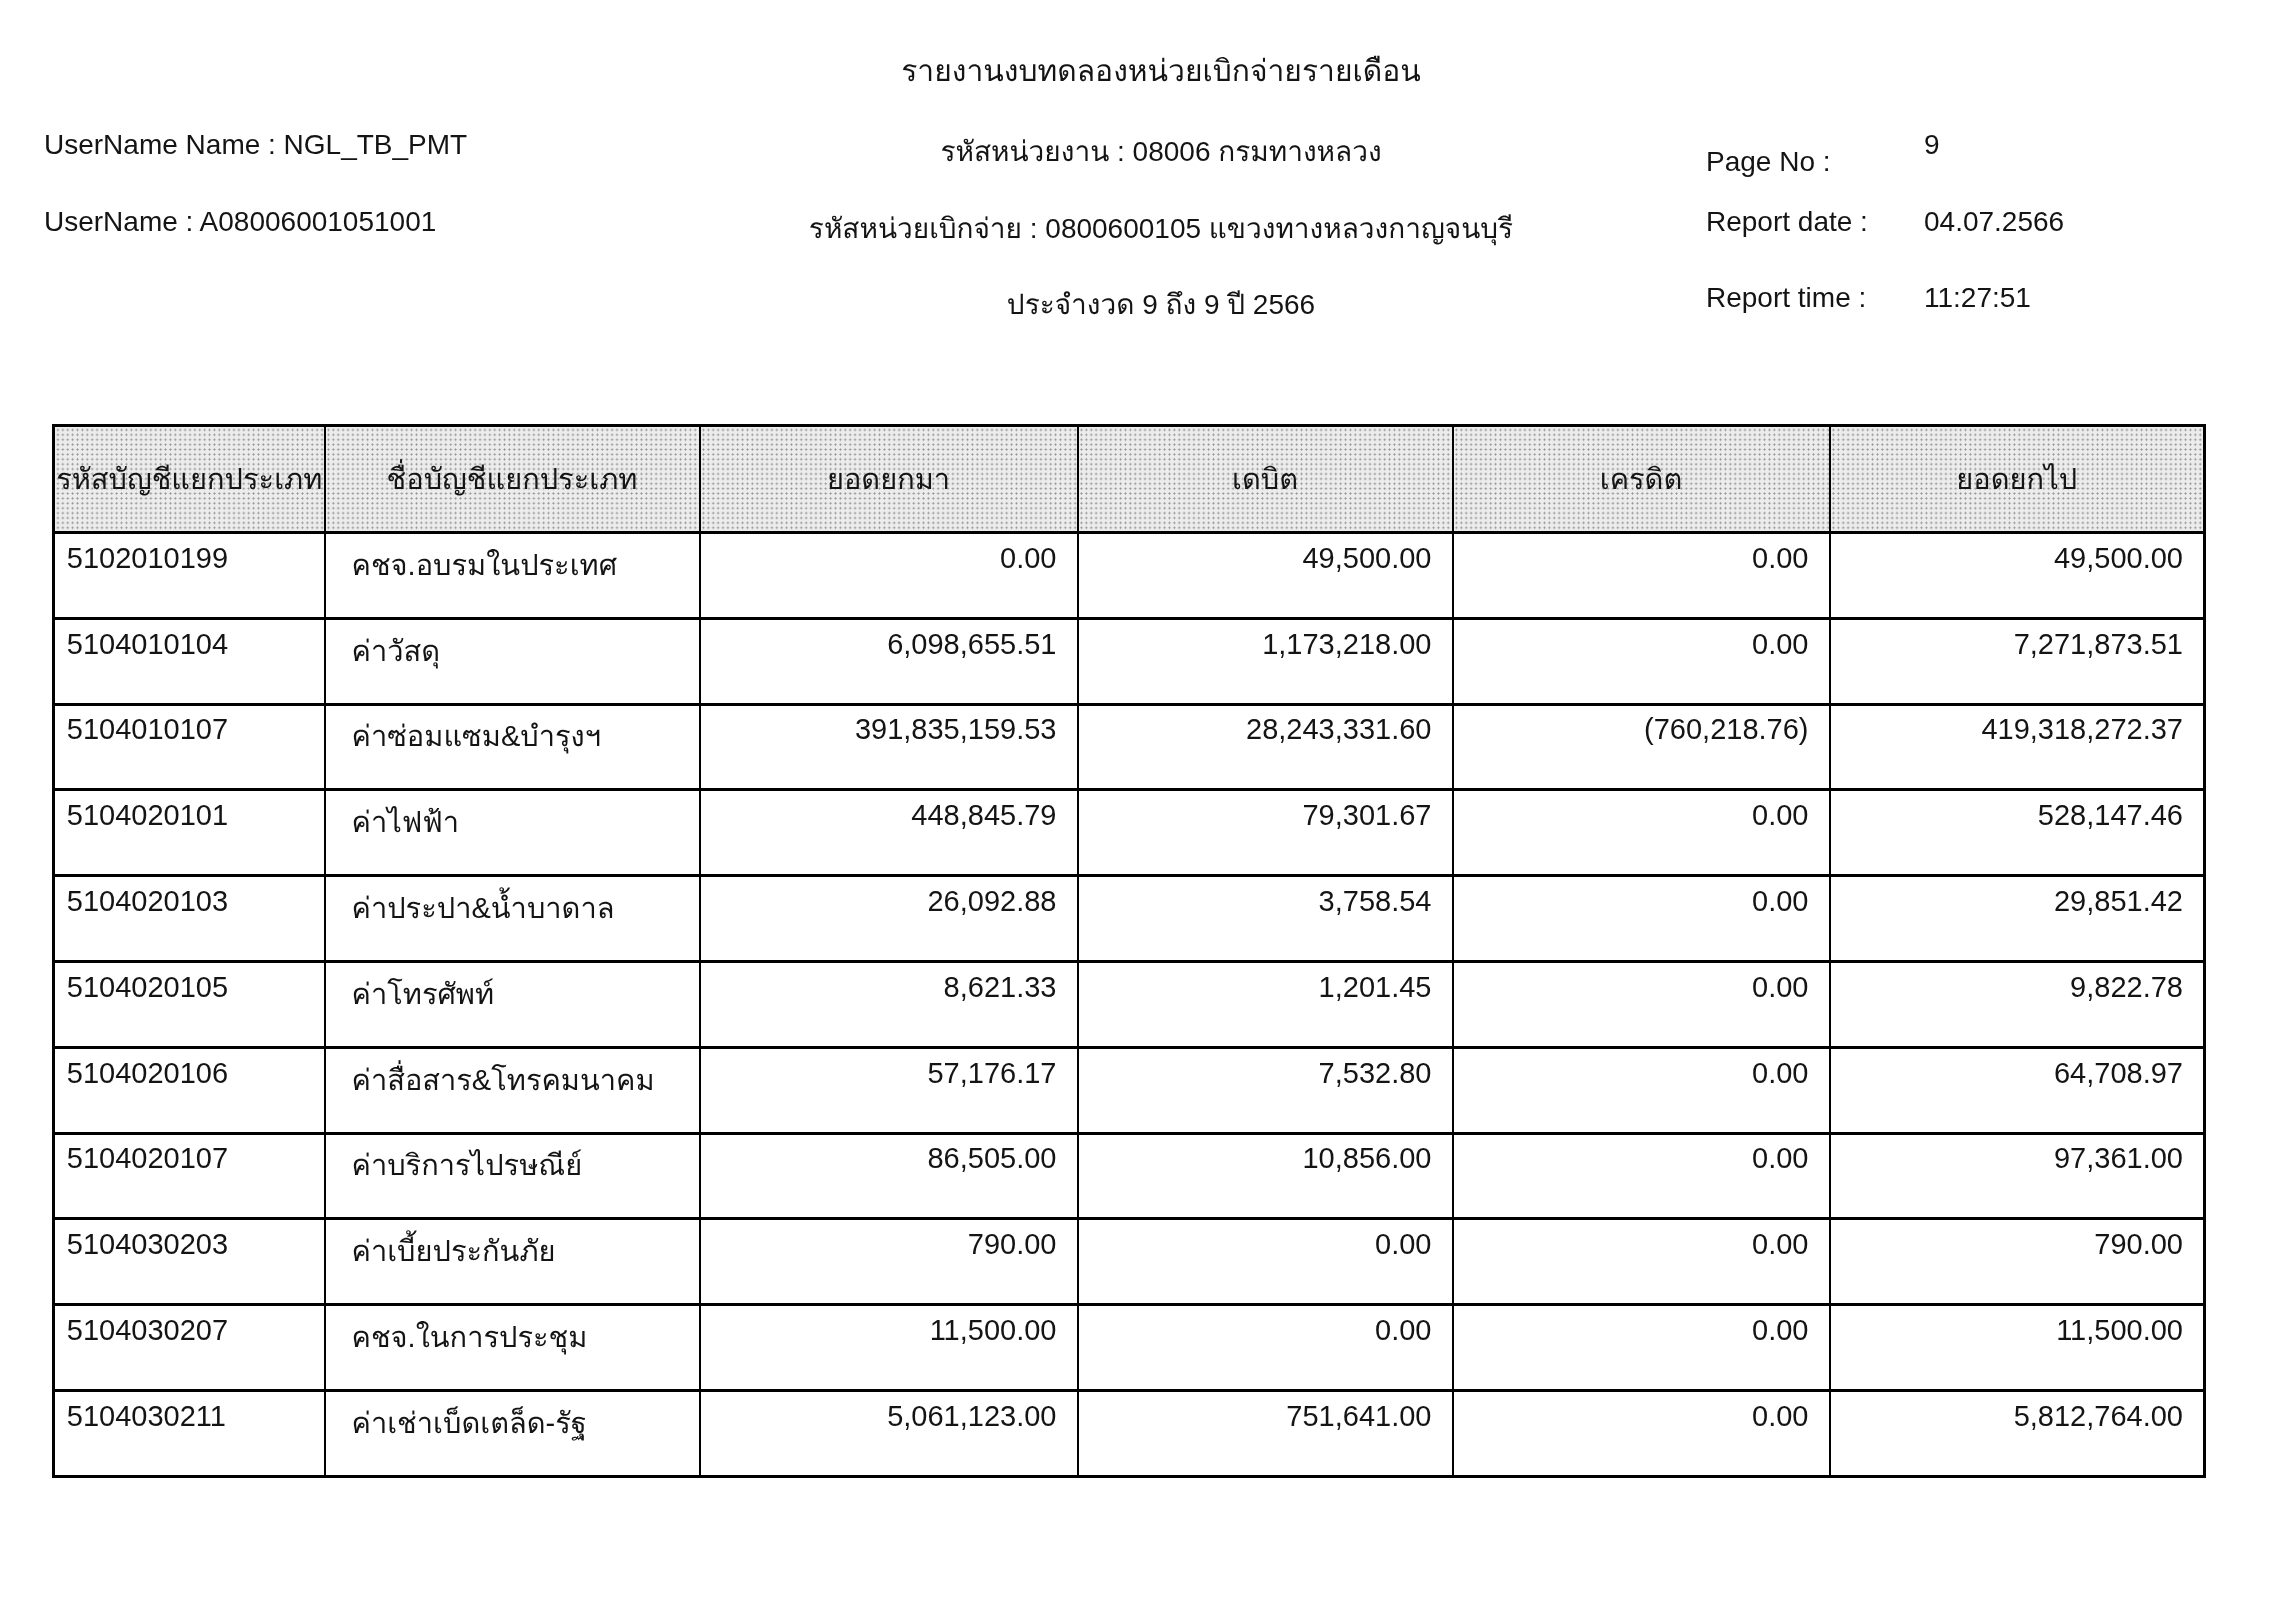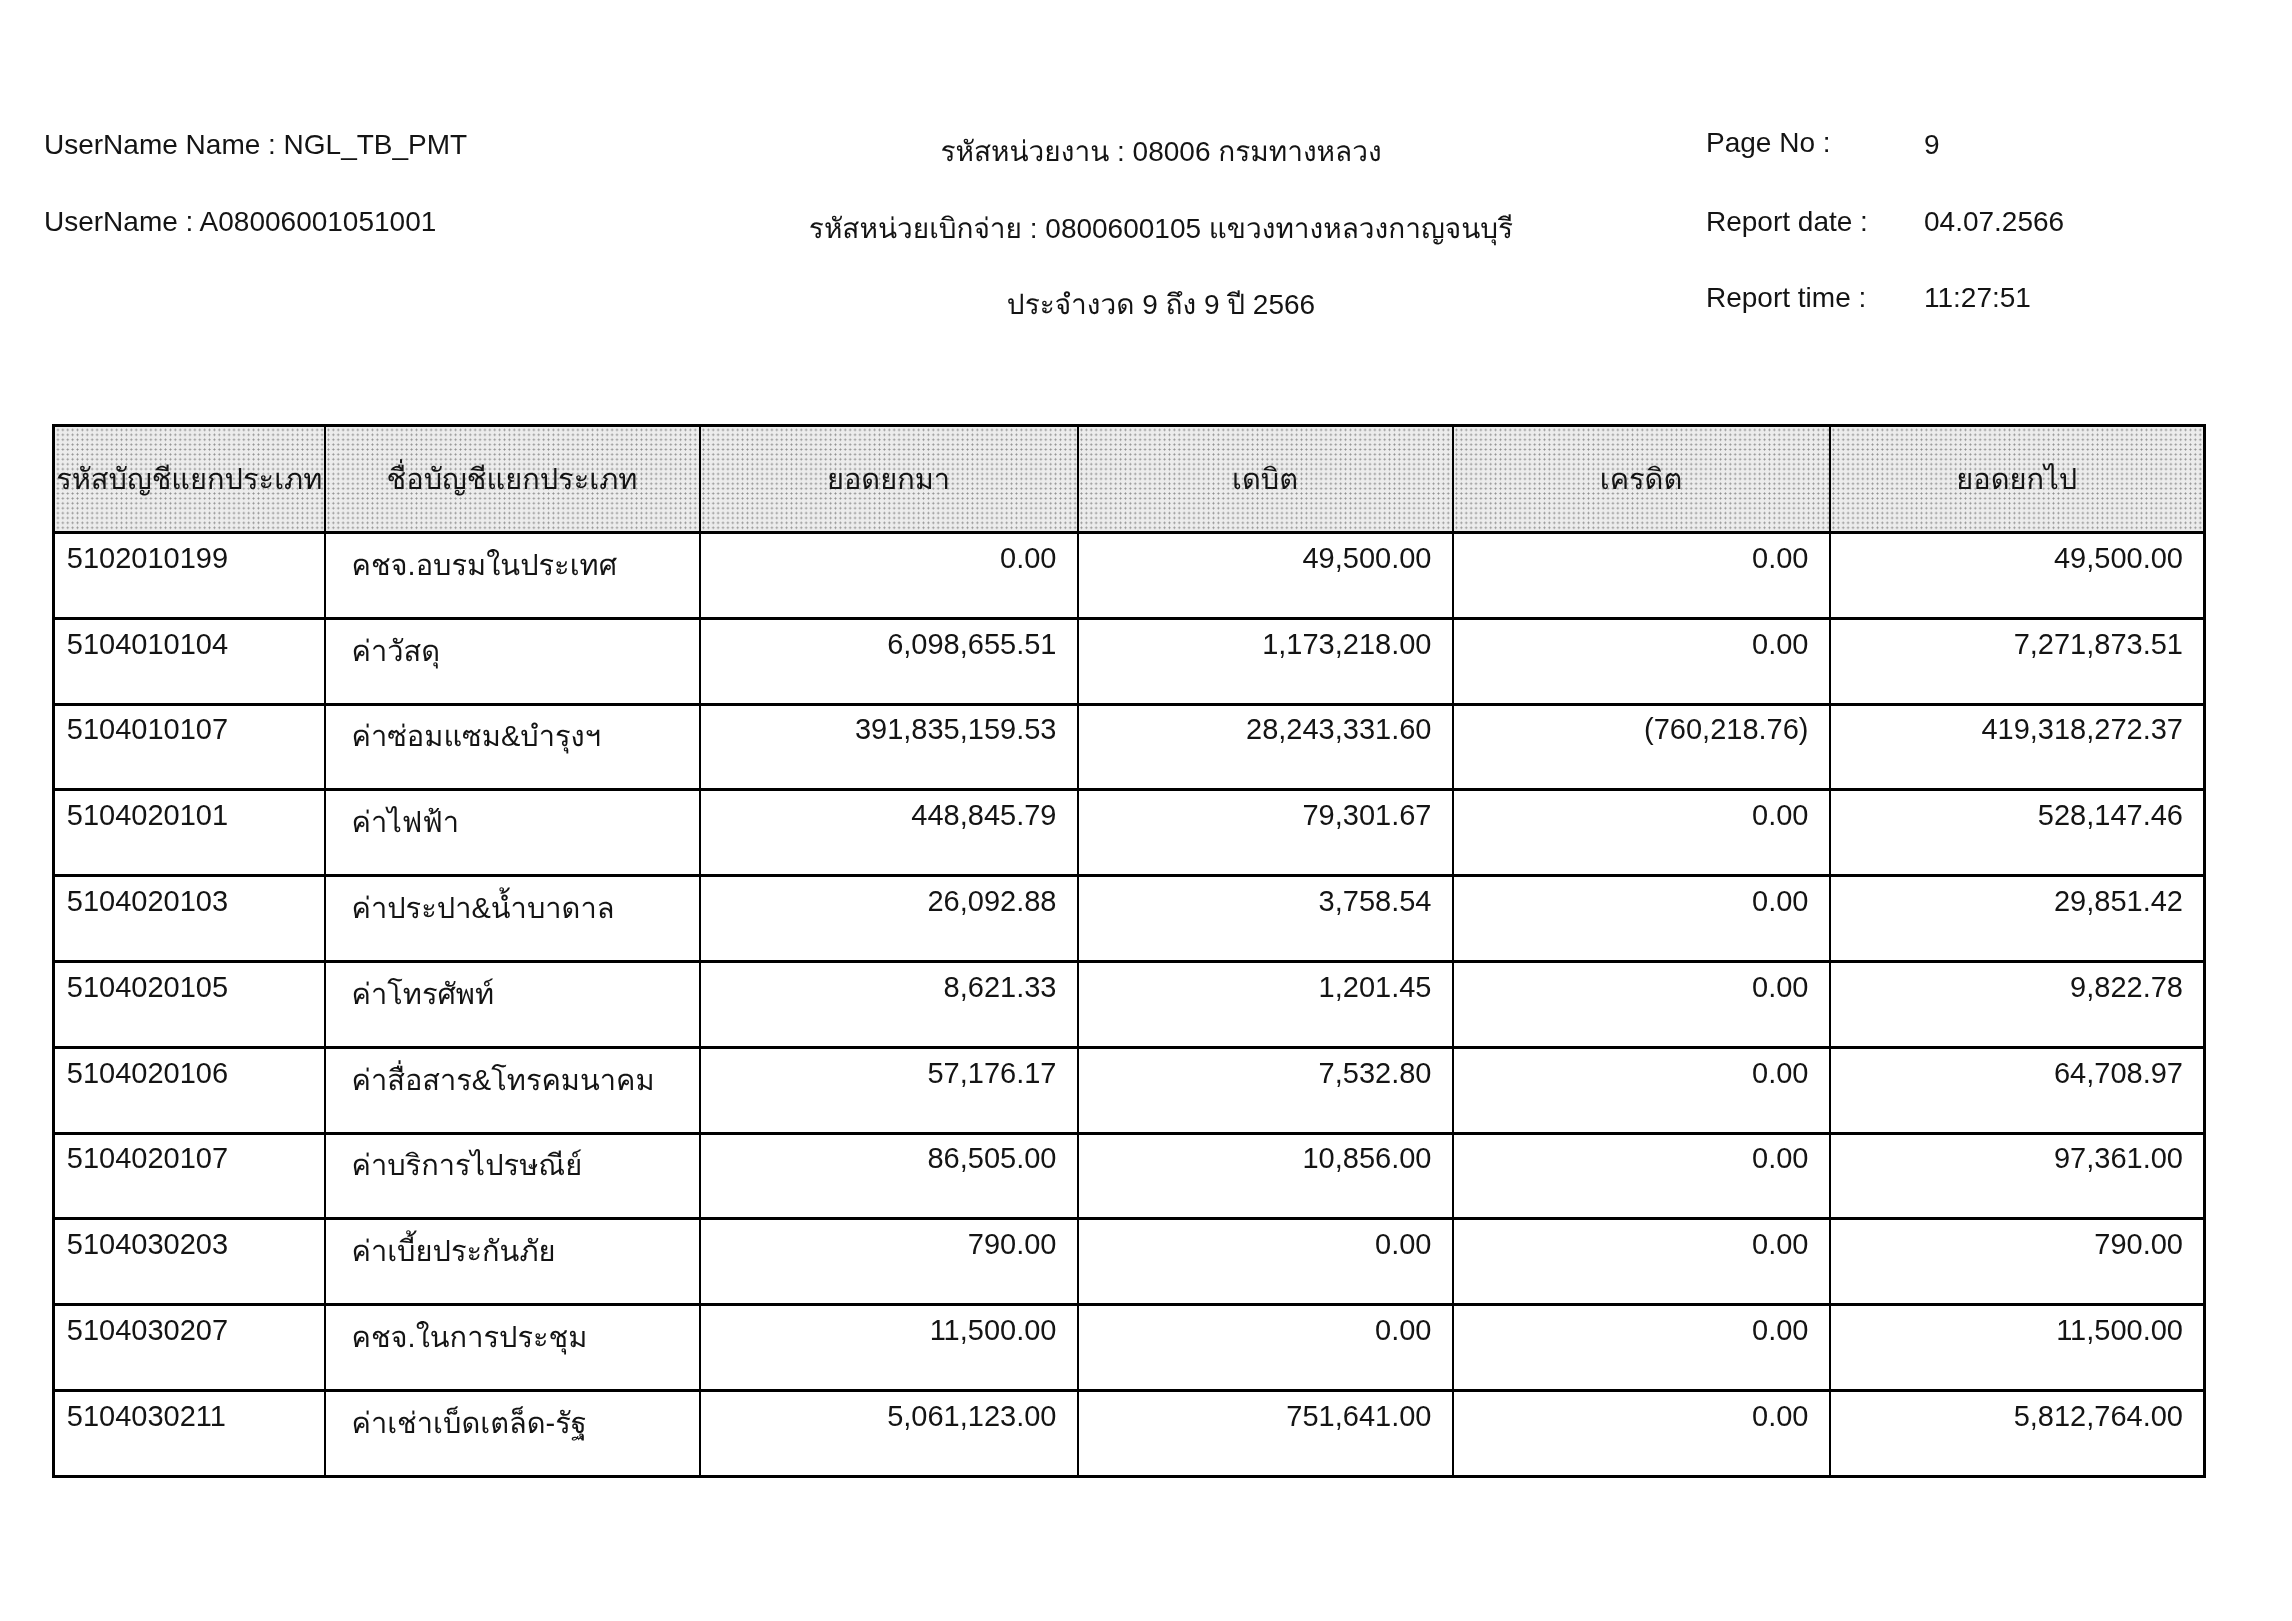--- a/index.html
+++ b/index.html
@@ -22,21 +22,21 @@
     top: 47px;
     left: 1161px;
     transform: translateX(-50%);
     font-size: 30px;
   }
   .hdr-left-1  { top: 129px; left: 44px;  font-size: 28px; }
   .hdr-left-2  { top: 206px; left: 44px;  font-size: 28px; }
   .hdr-mid-1   { top: 129px; left: 1161px; transform: translateX(-50%); font-size: 28px; }
   .hdr-mid-2   { top: 206px; left: 1161px; transform: translateX(-50%); font-size: 28px; }
   .hdr-mid-3   { top: 282px; left: 1161px; transform: translateX(-50%); font-size: 28px; }
-  .hdr-right-label-1 { top: 127px; left: 1706px; font-size: 28px; }
+  .hdr-right-label-1 { top: 146px; left: 1706px; font-size: 28px; }
   .hdr-right-label-2 { top: 206px; left: 1706px; font-size: 28px; }
   .hdr-right-label-3 { top: 282px; left: 1706px; font-size: 28px; }
   .hdr-right-val-1   { top: 129px; left: 1924px; font-size: 28px; }
   .hdr-right-val-2   { top: 206px; left: 1924px; font-size: 28px; }
   .hdr-right-val-3   { top: 282px; left: 1924px; font-size: 28px; }
 
   table.report {
     position: absolute;
     top: 424px;
     left: 52px;
@@ -69,20 +69,21 @@
   }
   td.c-code { text-align: left;  padding-left: 11.8px; }
   td.c-name { text-align: left;  padding-left: 26px; }
   td.c-num  { text-align: right; padding-right: 20px; }
 </style>
 </head>
 <body>
 
 <div class="page">
 
+  <div class="abs title-line">รายงานงบทดลองหน่วยเบิกจ่ายรายเดือน</div>
 
   <div class="abs hdr-left-1">UserName Name : NGL_TB_PMT</div>
   <div class="abs hdr-left-2">UserName : A08006001051001</div>
 
   <div class="abs hdr-mid-1">รหัสหน่วยงาน : 08006 กรมทางหลวง</div>
   <div class="abs hdr-mid-2">รหัสหน่วยเบิกจ่าย : 0800600105 แขวงทางหลวงกาญจนบุรี</div>
   <div class="abs hdr-mid-3">ประจำงวด 9 ถึง 9 ปี 2566</div>
 
   <div class="abs hdr-right-label-1">Page No :</div>
   <div class="abs hdr-right-val-1">9</div>

